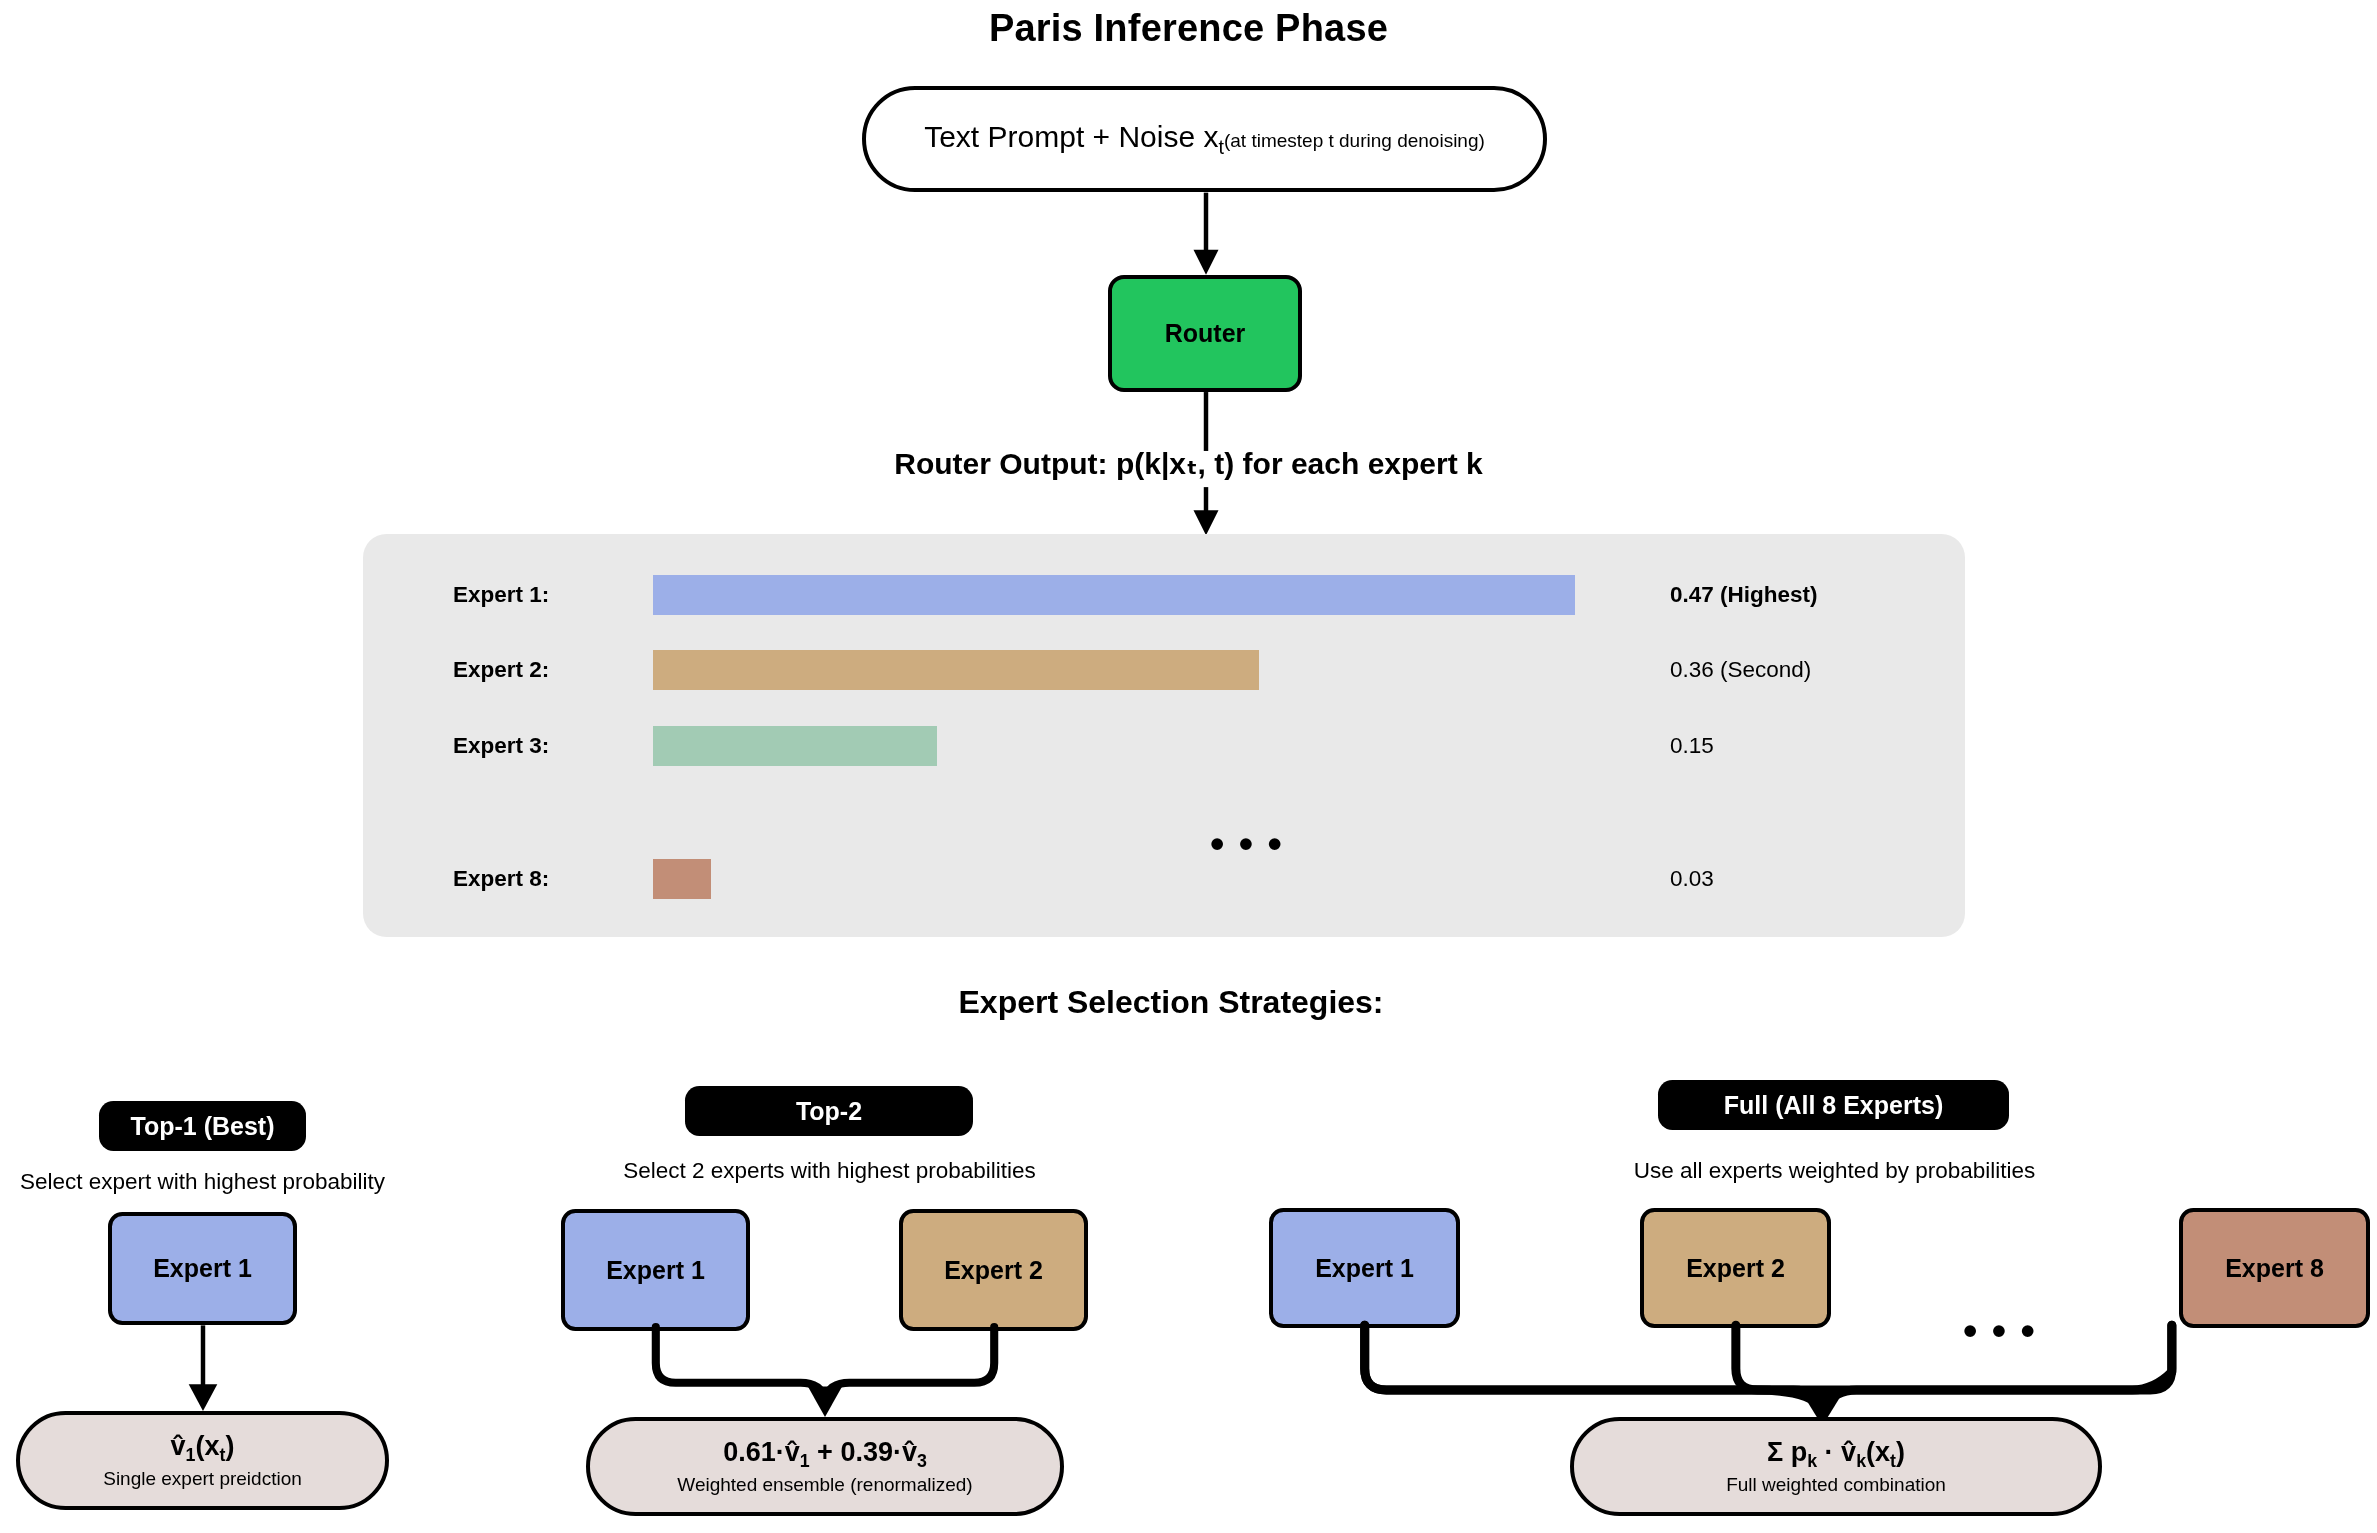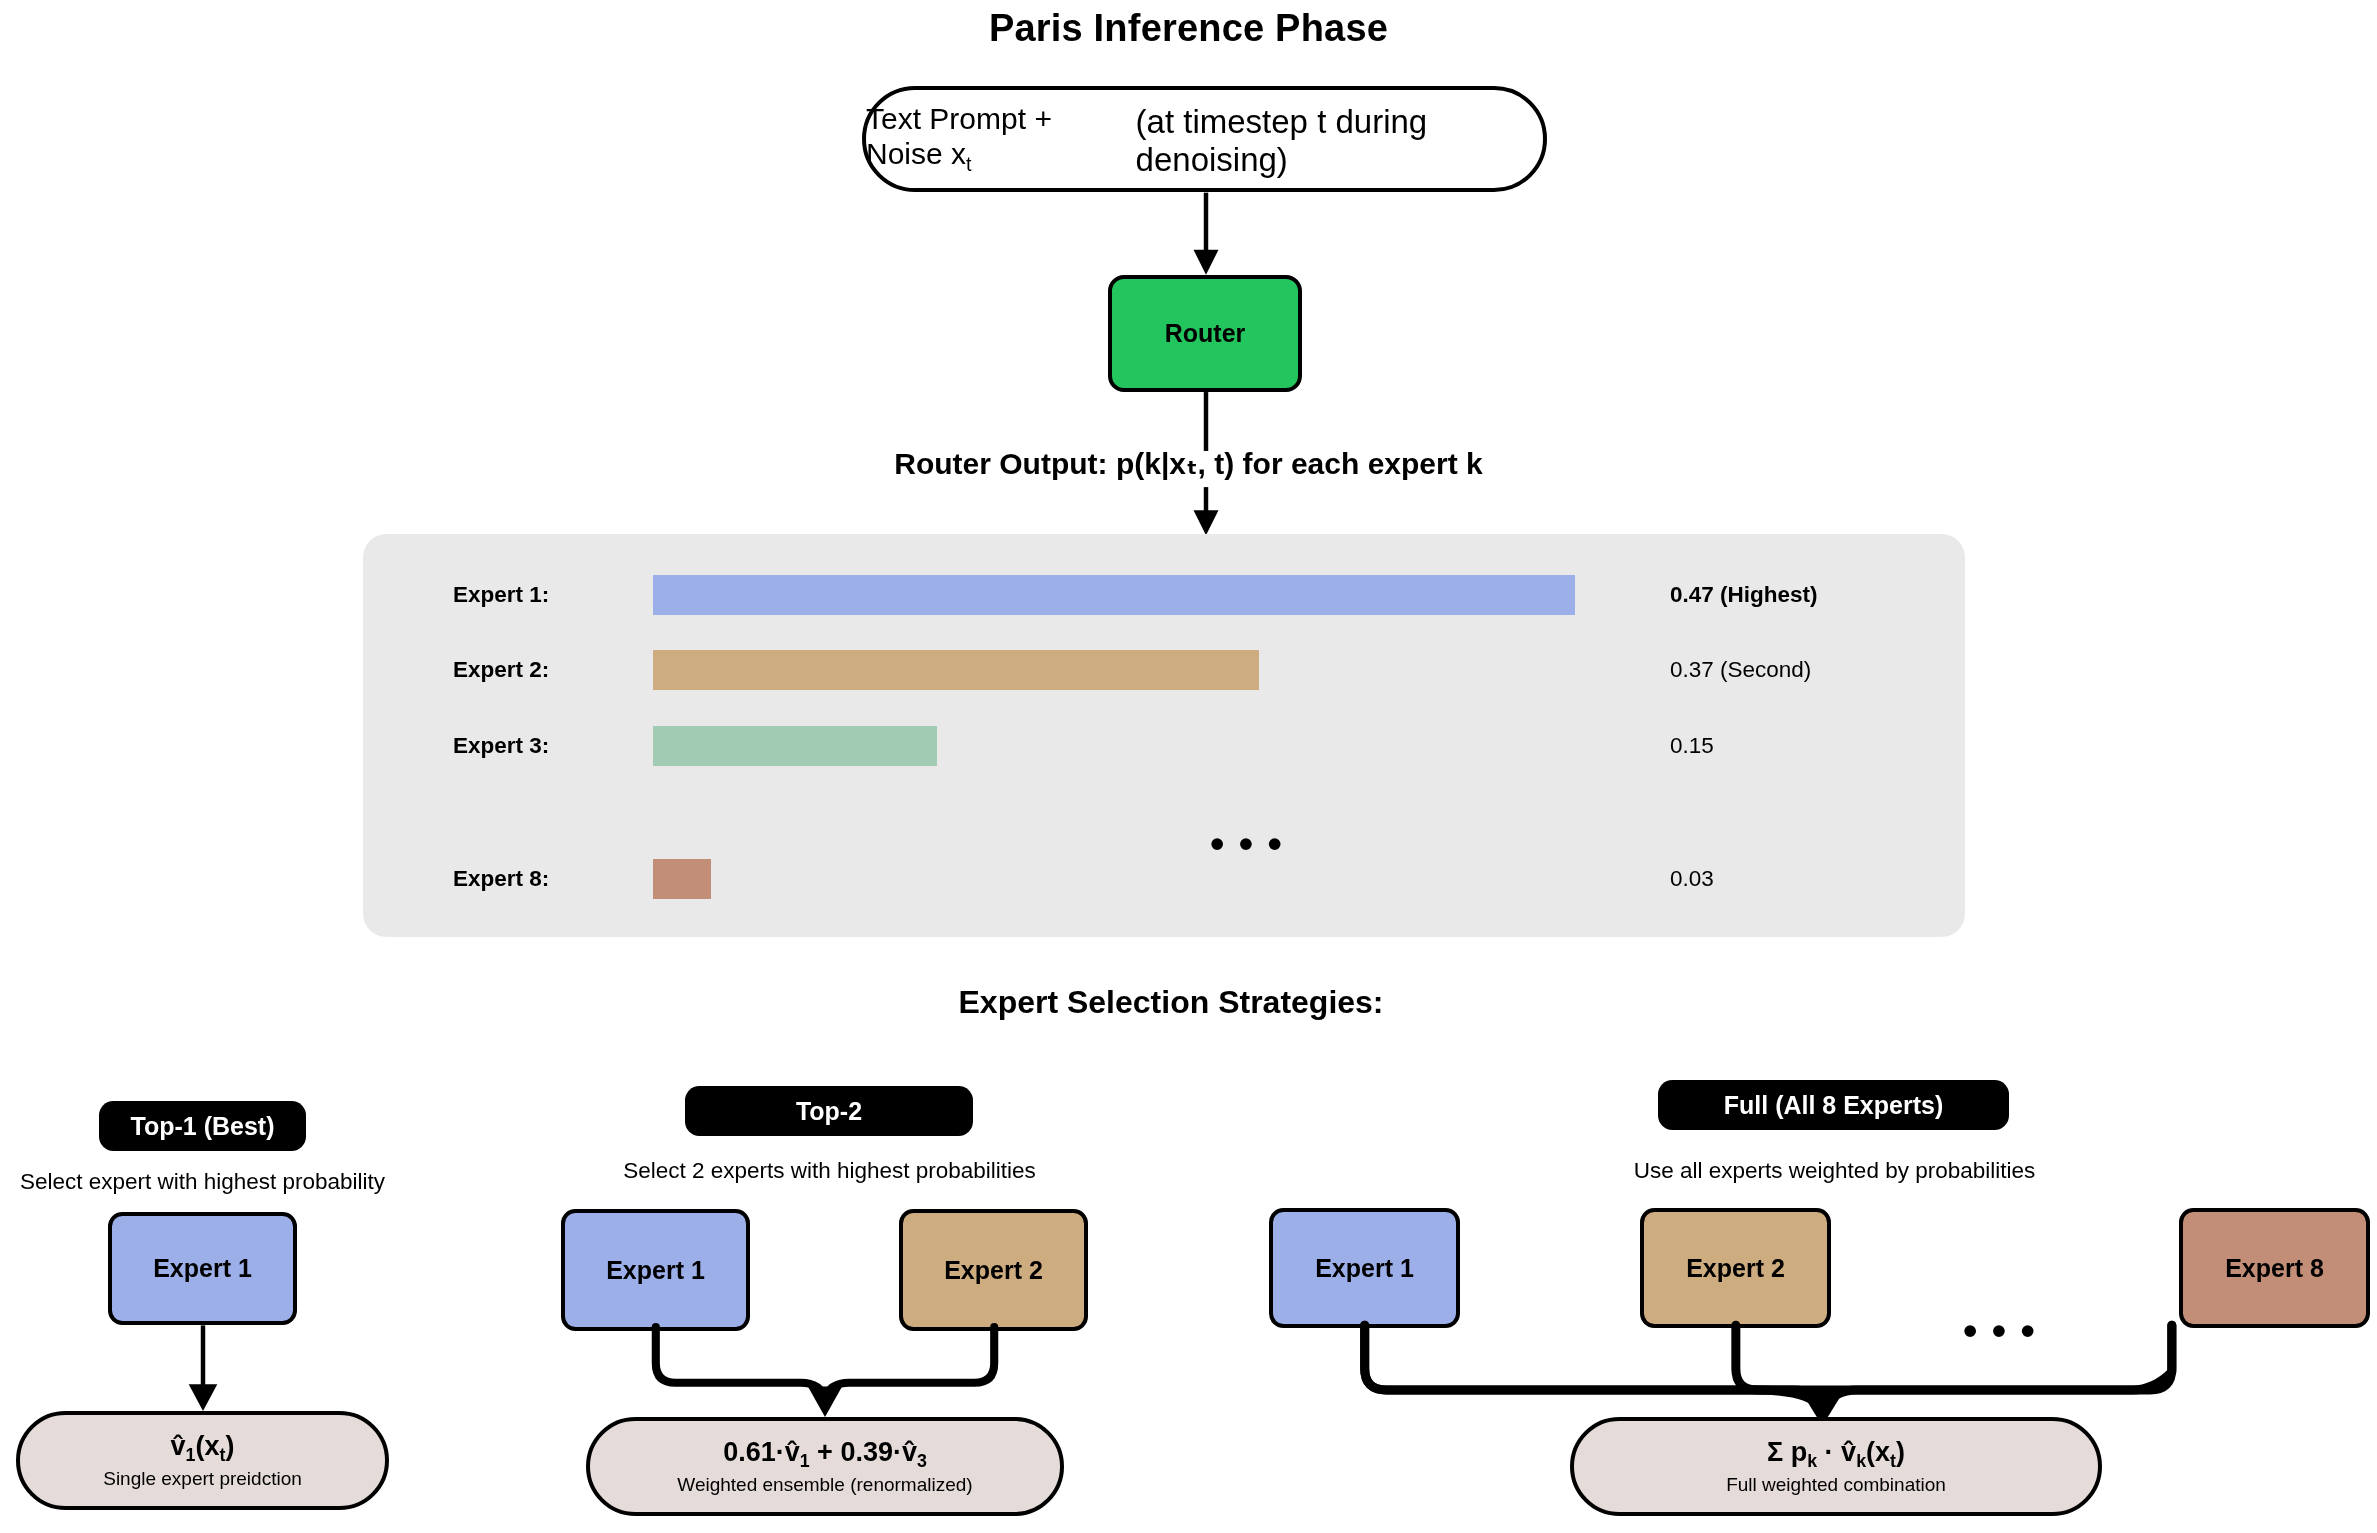--- a/index.html
+++ b/index.html
@@ -18,21 +18,21 @@
   }
 
   
   #input-node{
     left:862px;top:86px;width:685px;height:106px;
     border:4.5px solid #000;border-radius:53px;background:#fff;
     display:flex;flex-direction:row;align-items:center;justify-content:center;
     box-sizing:border-box;
   }
   #input-node .l1{font-size:30px;line-height:1.15;}
-  #input-node .l2{font-size:33px;line-height:1.15;margin-top:3.6px;}
+  #input-node .l2{font-size:19px;line-height:1.15;margin-top:3.6px;}
 
   
   #router-node{
     left:1108px;top:275px;width:194px;height:117px;
     border:4.5px solid #000;border-radius:16px;background:#22c55e;
     display:flex;align-items:center;justify-content:center;box-sizing:border-box;
   }
   #router-node span{font-size:25px;font-weight:bold;}
 
   #router-output-label{
@@ -132,21 +132,21 @@
       <div class="bar-fill" style="width: 922px; background: rgb(156, 175, 232);"></div>
     </div>
     <div class="bar-value hi">0.47 (Highest)</div>
   </div>
 
   <div class="bar-row" style="top:116px;">
     <div class="bar-label">Expert 2:</div>
     <div class="bar-track">
       <div class="bar-fill" style="width: 606px; background: rgb(205, 172, 127);"></div>
     </div>
-    <div class="bar-value">0.37 (Second)</div>
+    <div class="bar-value">0.36 (Second)</div>
   </div>
 
   <div class="bar-row" style="top:192px;">
     <div class="bar-label">Expert 3:</div>
     <div class="bar-track">
       <div class="bar-fill" style="width: 284px; background: rgb(162, 203, 180);"></div>
     </div>
     <div class="bar-value">0.15</div>
   </div>
 

